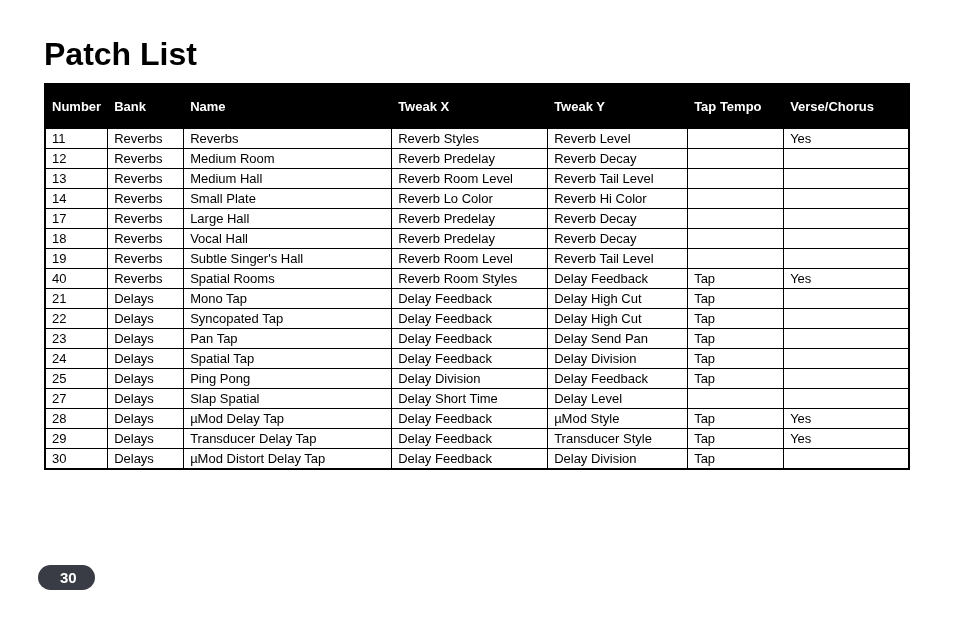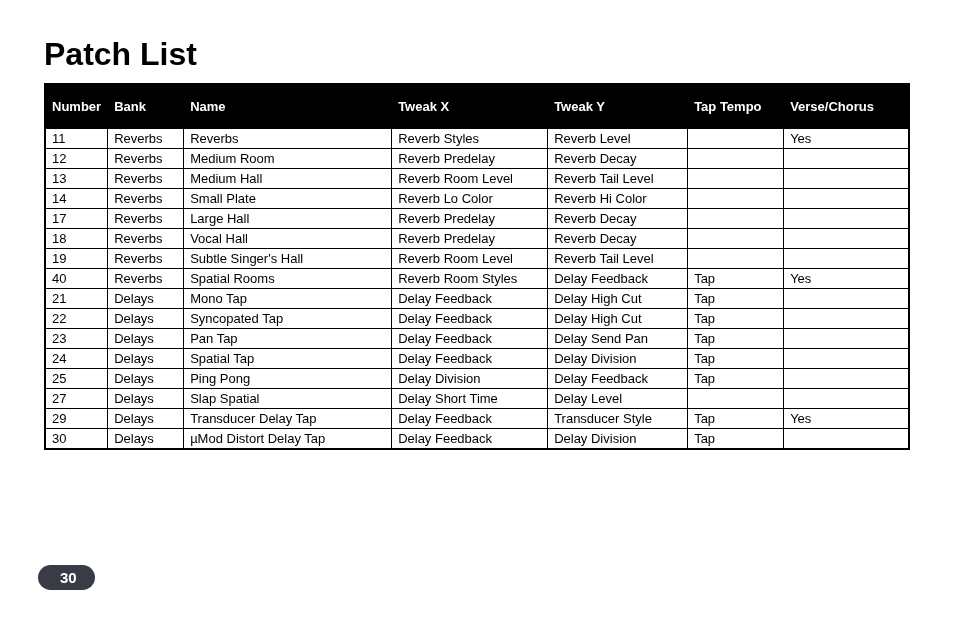--- a/index.html
+++ b/index.html
@@ -205,20 +205,29 @@
       <tr>
         <td>27</td>
         <td>Delays</td>
         <td>Slap Spatial</td>
         <td>Delay Short Time</td>
         <td>Delay Level</td>
         <td></td>
         <td></td>
       </tr>
       <tr>
+        <td>28</td>
+        <td>Delays</td>
+        <td>µMod Delay Tap</td>
+        <td>Delay Feedback</td>
+        <td>µMod Style</td>
+        <td>Tap</td>
+        <td>Yes</td>
+      </tr>
+      <tr>
         <td>29</td>
         <td>Delays</td>
         <td>Transducer Delay Tap</td>
         <td>Delay Feedback</td>
         <td>Transducer Style</td>
         <td>Tap</td>
         <td>Yes</td>
       </tr>
       <tr>
         <td>30</td>

